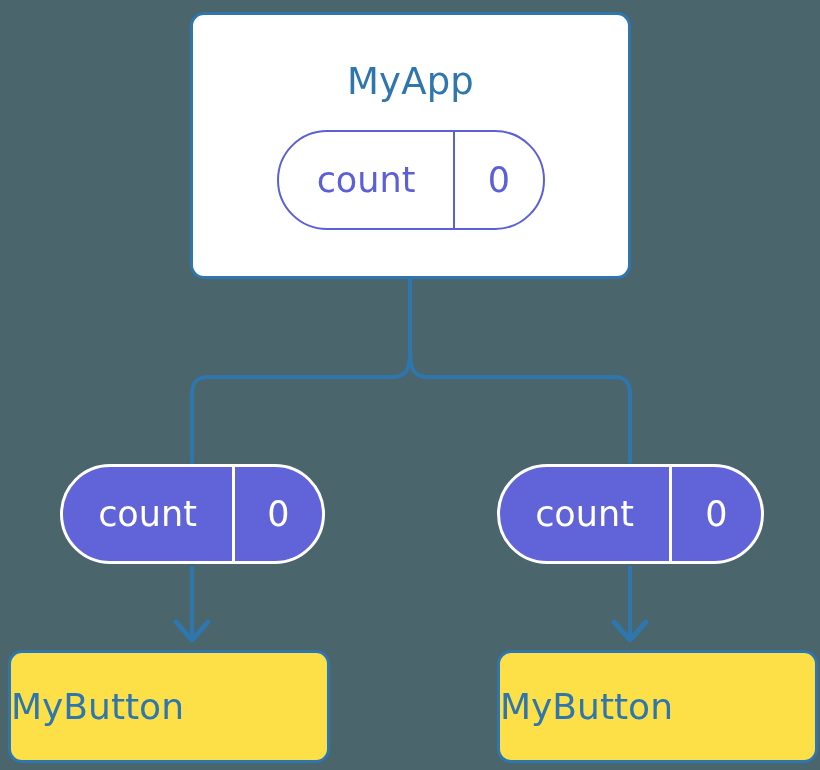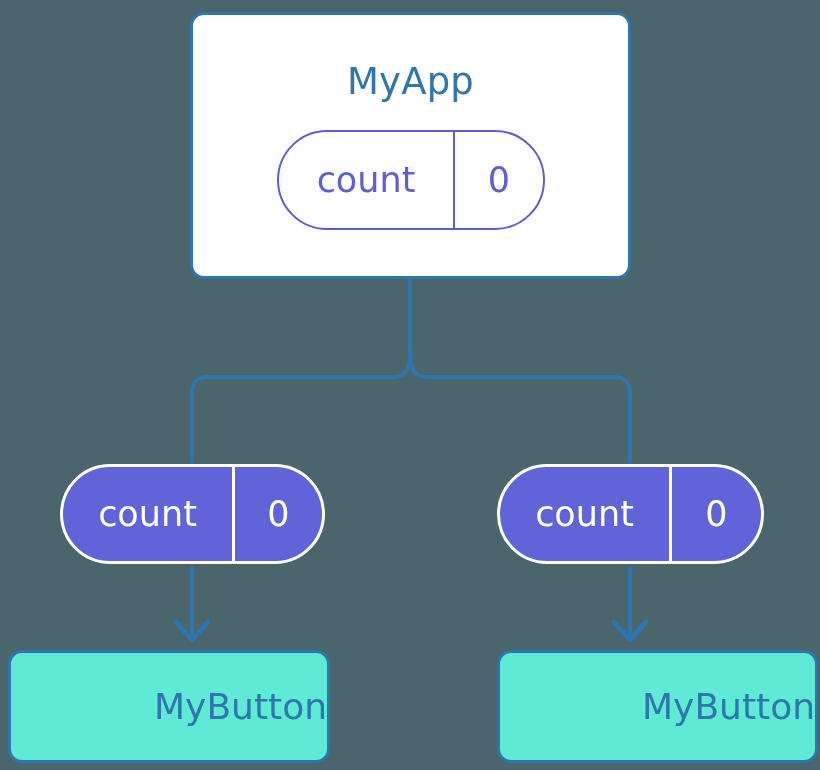--- a/index.html
+++ b/index.html
@@ -121,27 +121,27 @@
     color: #ffffff;
     font-size: 35px;
   }
 
   #pill-left  { left: 60px;  top: 464px; width: 265px; }
   #pill-right { left: 497px; top: 464px; width: 267px; }
 
   
   .leaf {
     position: absolute;
-    background: #5eead4;
+    background: #fde047;
     border: 3px solid #2e76ad;
     border-radius: 14px;
     box-sizing: border-box;
     display: flex;
     align-items: center;
-    justify-content: flex-end;
+    justify-content: flex-start;
     color: #2e76ad;
     font-size: 36px;
   }
   #leaf-left  { left: 8px;   top: 650px; width: 322px; height: 113px; }
   #leaf-right { left: 497px; top: 650px; width: 321px; height: 113px; }
 </style>
 </head>
 <body>
 
 <div id="stage">

